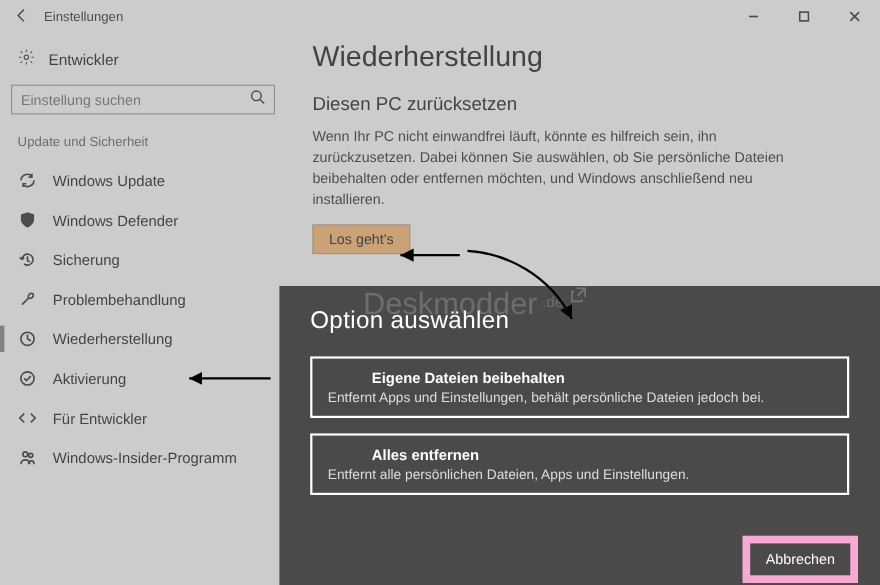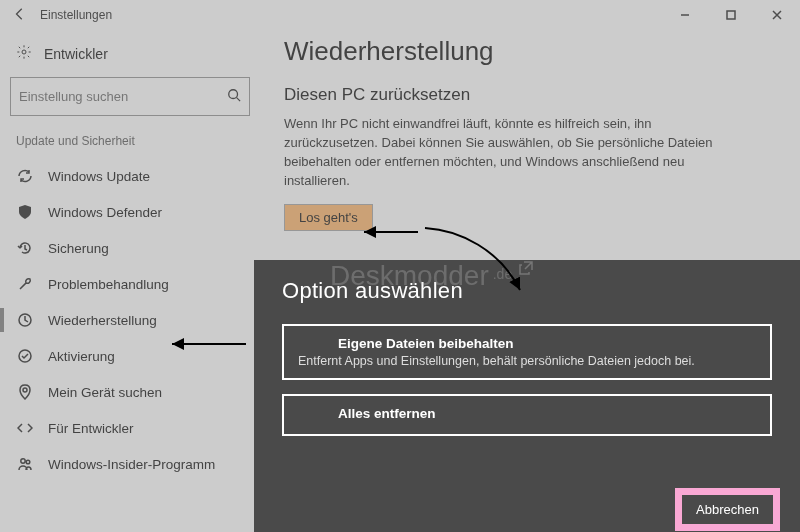--- a/index.html
+++ b/index.html
@@ -13,21 +13,21 @@
   .winbtns { margin-left:auto; display:flex; }
   .winbtn { width:46px; height:30px; display:flex; align-items:center; justify-content:center; color:#333; }
   .winbtn svg { width:10px; height:10px; }
 
   .body { display:flex; height: calc(100% - 30px); }
 
   .sidebar { width: 260px; padding: 8px 10px; }
   .home { display:flex; align-items:center; gap:12px; padding:6px 6px 14px 6px; color:#222; font-size:14px; }
   .gear svg { width:16px; height:16px; }
 
-  .search { display:flex; align-items:center; border:1px solid #999; height:39px; padding:0 8px; margin-bottom:18px; }
+  .search { display:flex; align-items:center; border:1px solid #999; height:27px; padding:0 8px; margin-bottom:18px; }
   .search input { flex:1; border:none; outline:none; font-size:13px; background:transparent; color:#555; }
   .search .sicon { color:#555; }
 
   .section-title { font-size:12px; color:#666; margin: 0 0 10px 6px; }
 
   .nav-item { display:flex; align-items:flex-end; gap:14px; padding:10px 6px; font-size:13.5px; color:#222; position:relative; }
   .nav-item .nicon { width:18px; display:flex; justify-content:center; color:#333; }
   .nav-item.selected::before { content:""; position:absolute; left:-10px; top:6px; bottom:6px; width:4px; background:#888; }
 
   .main { flex:1; padding: 4px 24px 0 24px; }
@@ -155,29 +155,20 @@
             <svg width="16" height="16" viewBox="0 0 16 16">
               <circle cx="8" cy="8" r="6" class="icon-stroke"></circle>
               <path d="M5 8l2 2 4-4" class="icon-stroke"></path>
             </svg>
           </span>
         <span>Aktivierung</span>
       </div>
       <div class="nav-item">
         <span class="nicon">
             <svg width="16" height="16" viewBox="0 0 16 16">
-              <circle cx="8" cy="6" r="2" class="icon-stroke"></circle>
-              <path d="M8 1C5 1 3 3 3 6c0 4 5 9 5 9s5-5 5-9c0-3-2-5-5-5z" class="icon-stroke"></path>
-            </svg>
-          </span>
-        <span>Mein Gerät suchen</span>
-      </div>
-      <div class="nav-item">
-        <span class="nicon">
-            <svg width="16" height="16" viewBox="0 0 16 16">
               <path d="M5 4L1 8l4 4M11 4l4 4-4 4" class="icon-stroke"></path>
             </svg>
           </span>
         <span>Für Entwickler</span>
       </div>
       <div class="nav-item">
         <span class="nicon">
             <svg width="16" height="16" viewBox="0 0 16 16">
               <circle cx="6" cy="5" r="2.2" class="icon-stroke"></circle>
               <circle cx="11" cy="6" r="1.8" class="icon-stroke"></circle>
@@ -200,20 +191,21 @@
 
   <div class="modal">
     <div class="modal-title">Option auswählen</div>
 
     <div class="opt">
       <div class="opt-title">Eigene Dateien beibehalten</div>
       <div class="opt-desc">Entfernt Apps und Einstellungen, behält persönliche Dateien jedoch bei.</div>
     </div>
     <div class="opt">
       <div class="opt-title">Alles entfernen</div>
+      <div class="opt-desc">Entfernt alle persönlichen Dateien, Apps und Einstellungen.</div>
     </div>
 
     <div class="modal-footer">
       <span class="cancel">Abbrechen</span>
     </div>
   </div>
 
   <div class="watermark">
     <span>Deskmodder</span>
       <span class="ext">.de</span>

